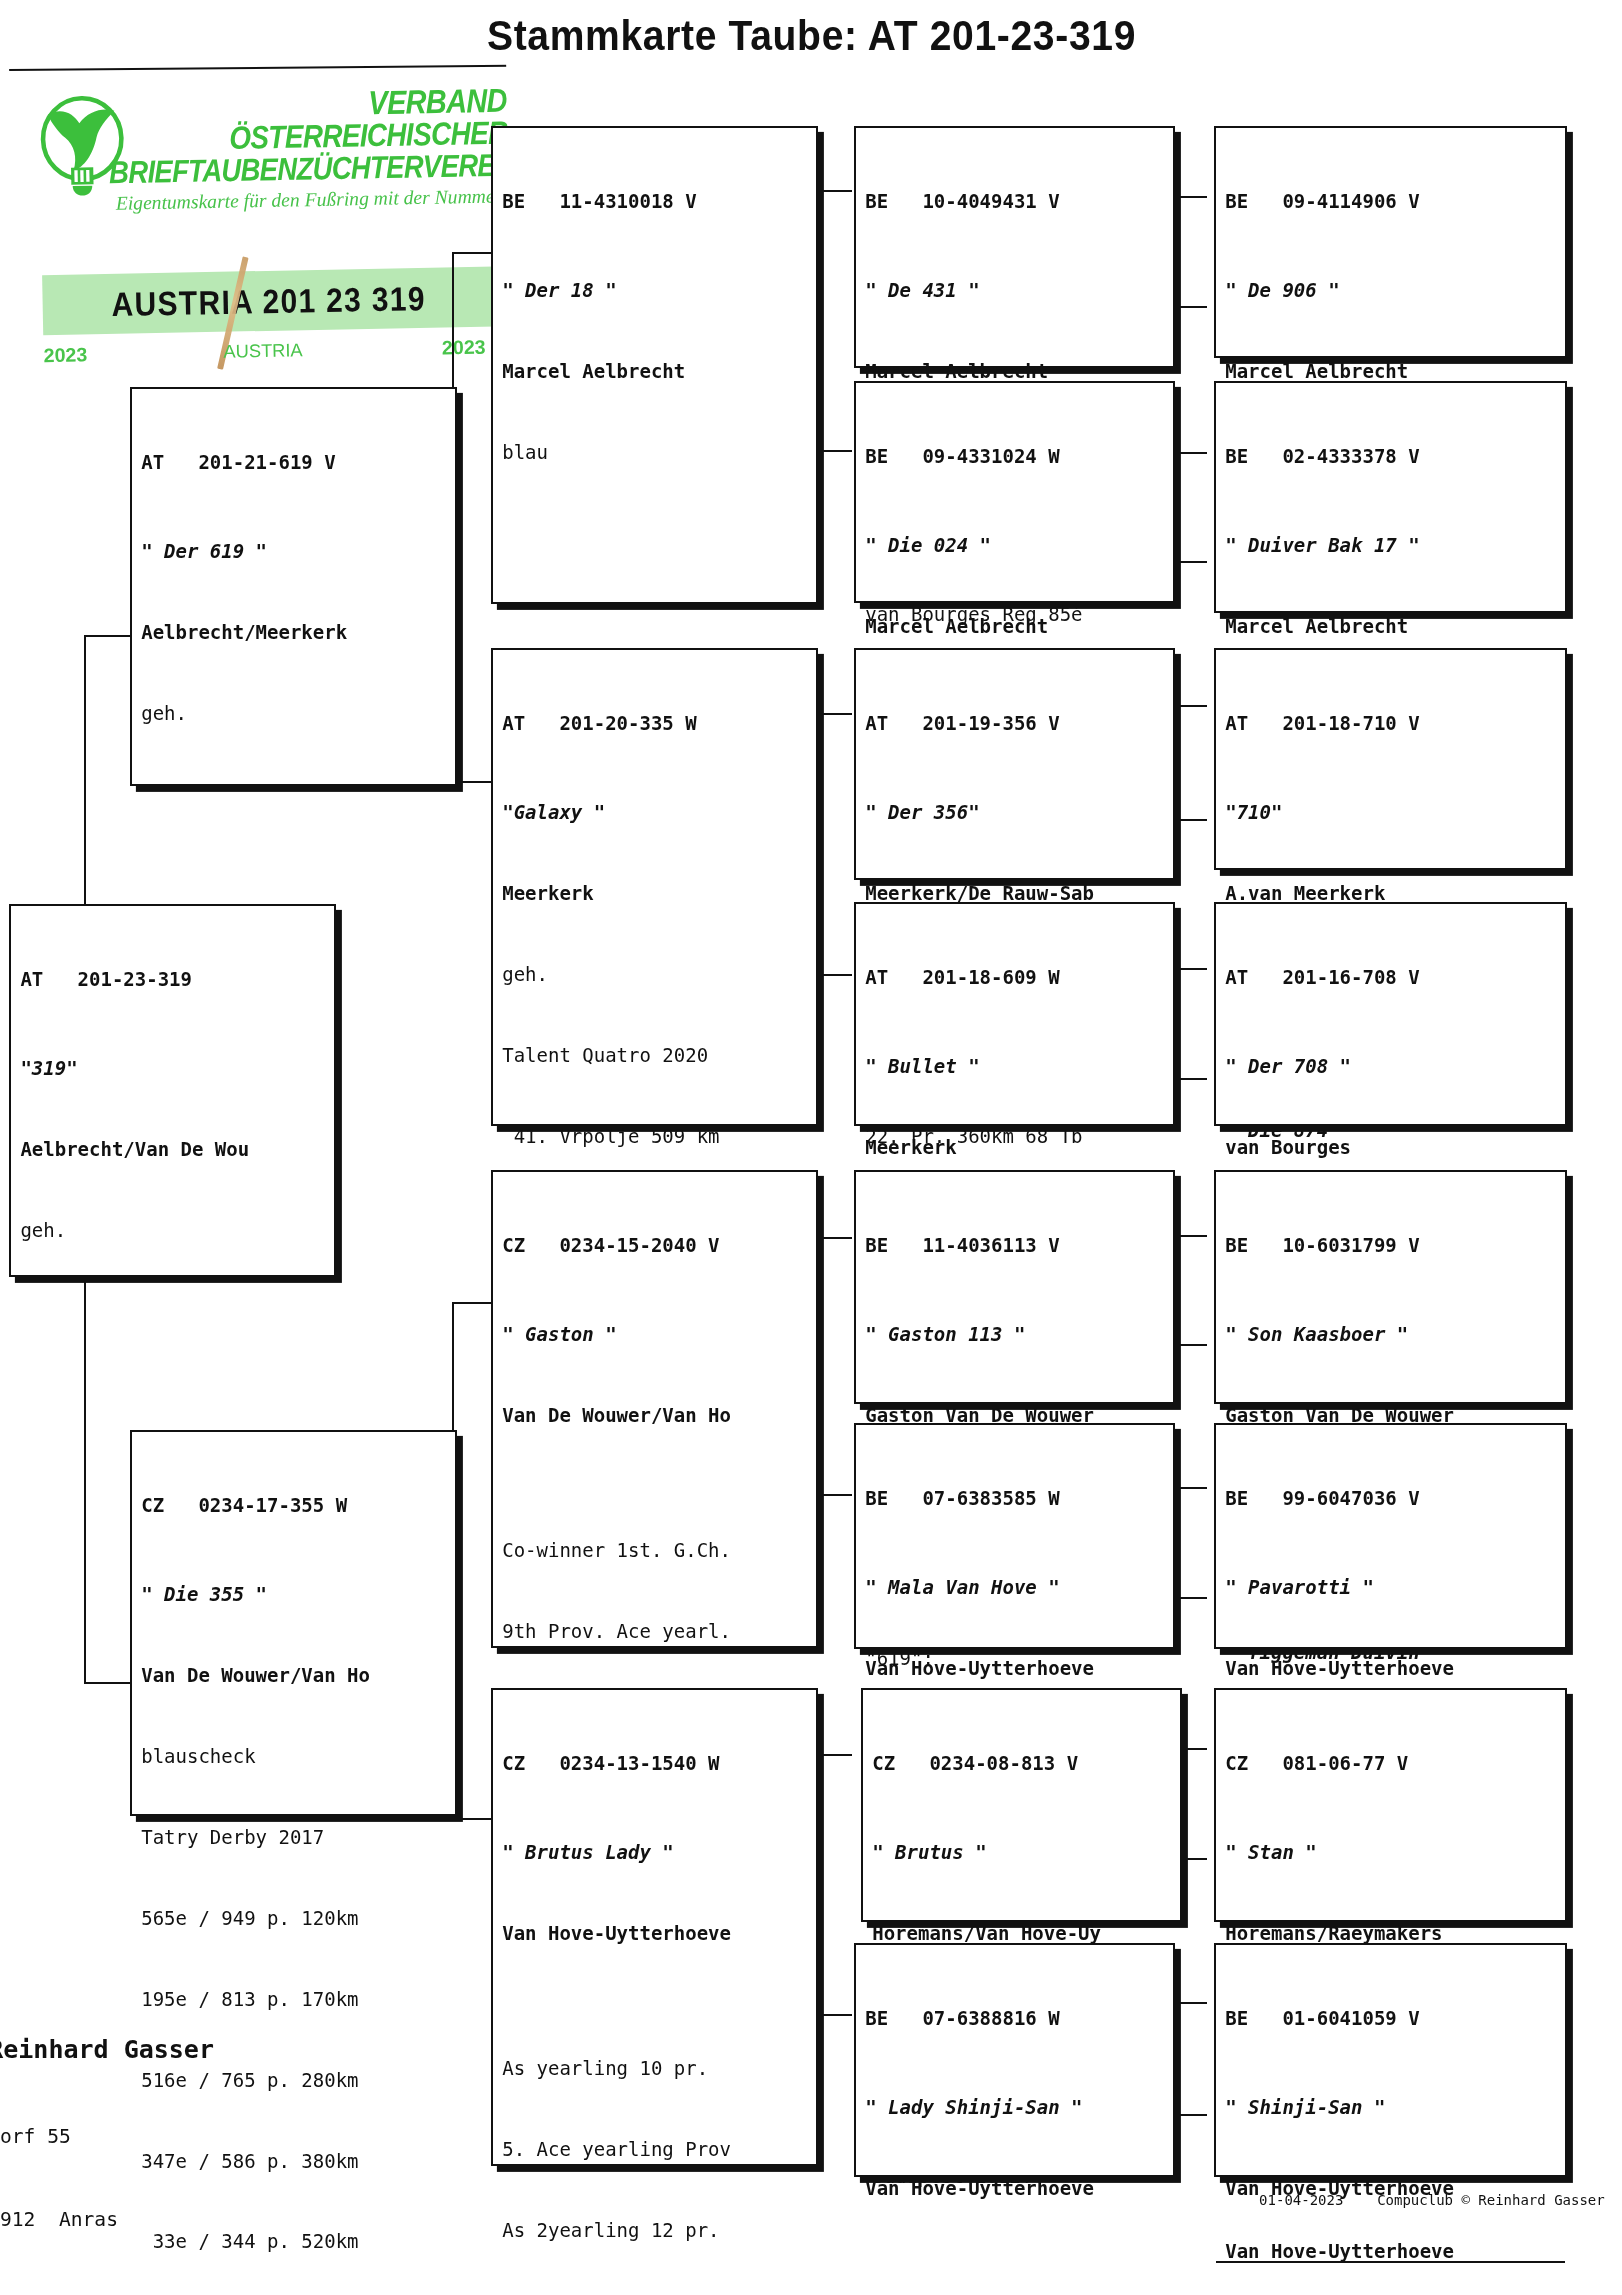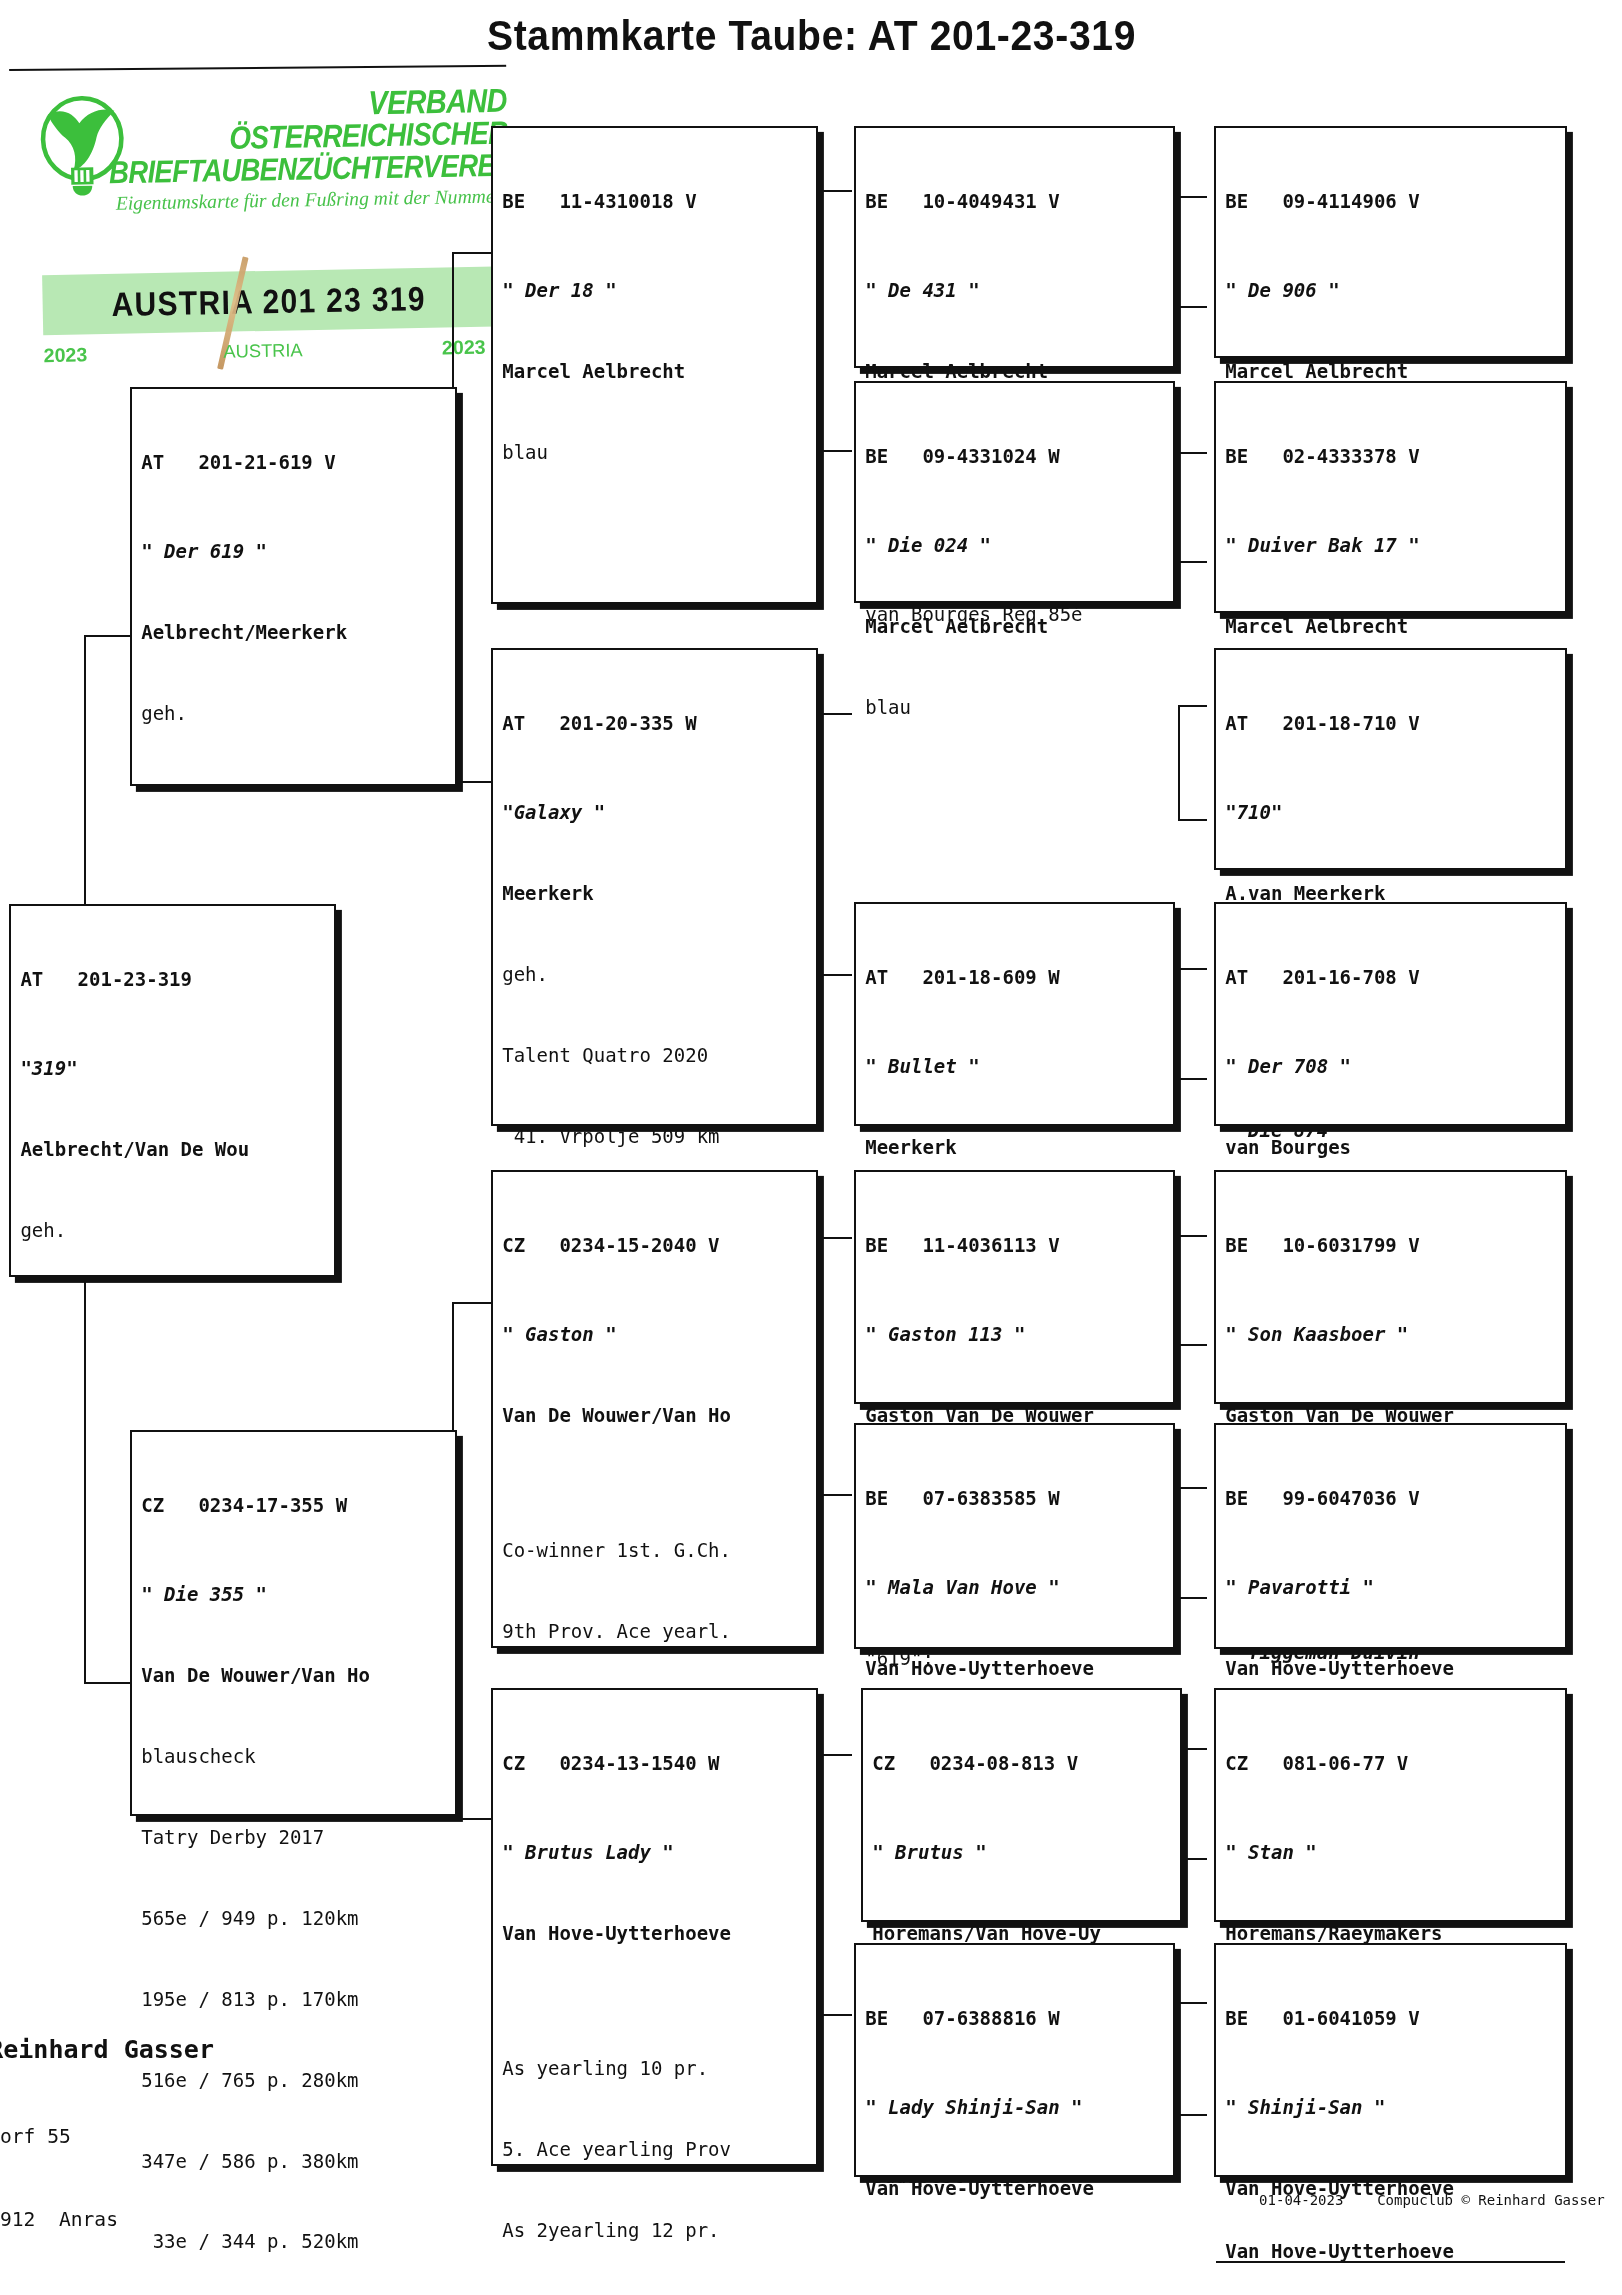--- a/index.html
+++ b/index.html
@@ -283,20 +283,28 @@
     <div class="tx">van Bourges Reg 85é</div>
   </div>
 
   <div class="bx" style="left:854px;top:381px;width:321px;height:222px;">
     <div class="id">BE   09-4331024 W</div>
     <div class="nm">" Die 024 "</div>
     <div class="br">Marcel Aelbrecht</div>
     <div class="tx">blau</div>
   </div>
 
+  <div class="bx" style="left:854px;top:648px;width:321px;height:232px;">
+    <div class="id">AT   201-19-356 V</div>
+    <div class="nm">" Der 356"</div>
+    <div class="br">Meerkerk/De Rauw-Sab</div>
+    <div class="tx">blau</div>
+    <div class="tx">Derby Pakrac 2019!</div>
+    <div class="tx">22. Pr. 360km 68 Tb</div>
+  </div>
 
   <div class="bx" style="left:854px;top:902px;width:321px;height:224px;">
     <div class="id">AT   201-18-609 W</div>
     <div class="nm">" Bullet "</div>
     <div class="br">Meerkerk</div>
     <div class="tx">geh.</div>
     <div class="tx">Talent Quatro 2018</div>
     <div class="tx">162/1078 Tb. 200km</div>
   </div>
 

